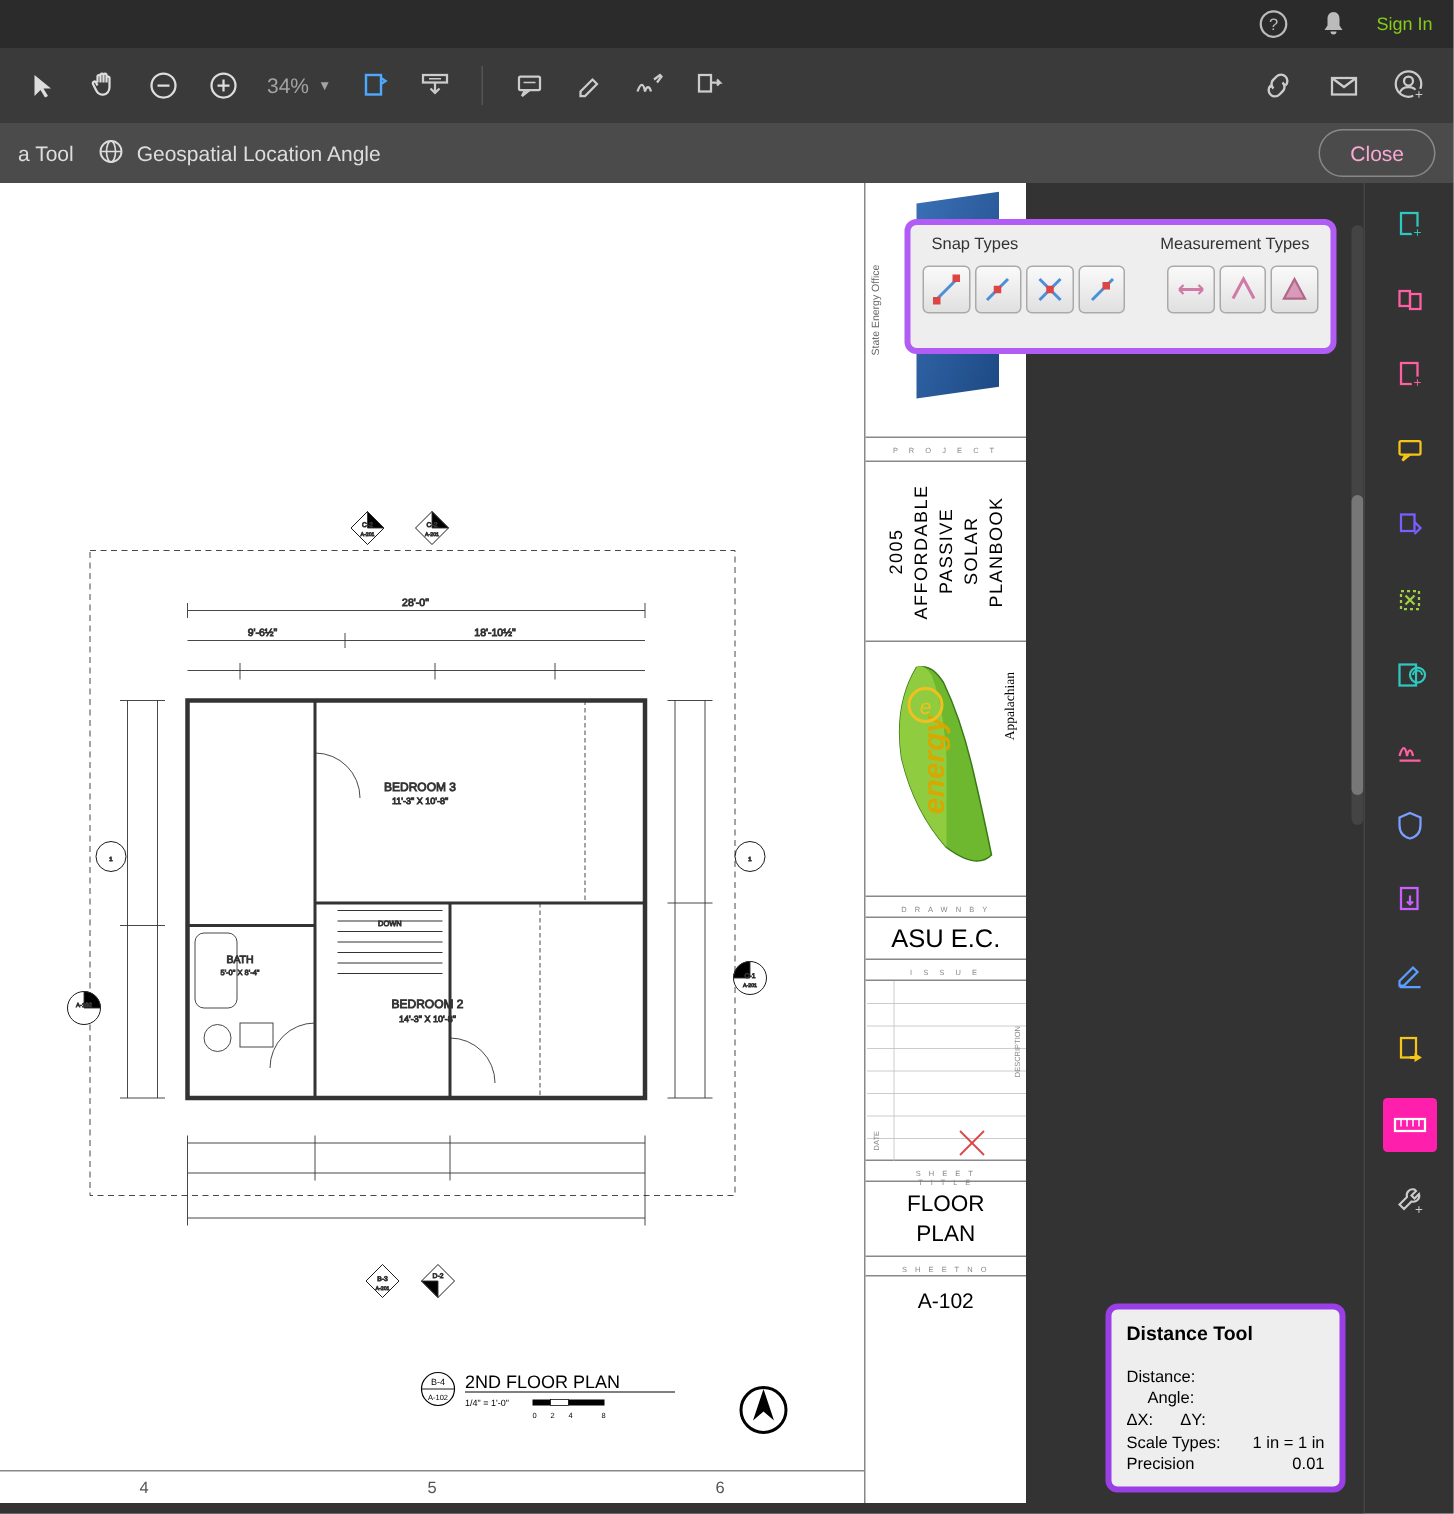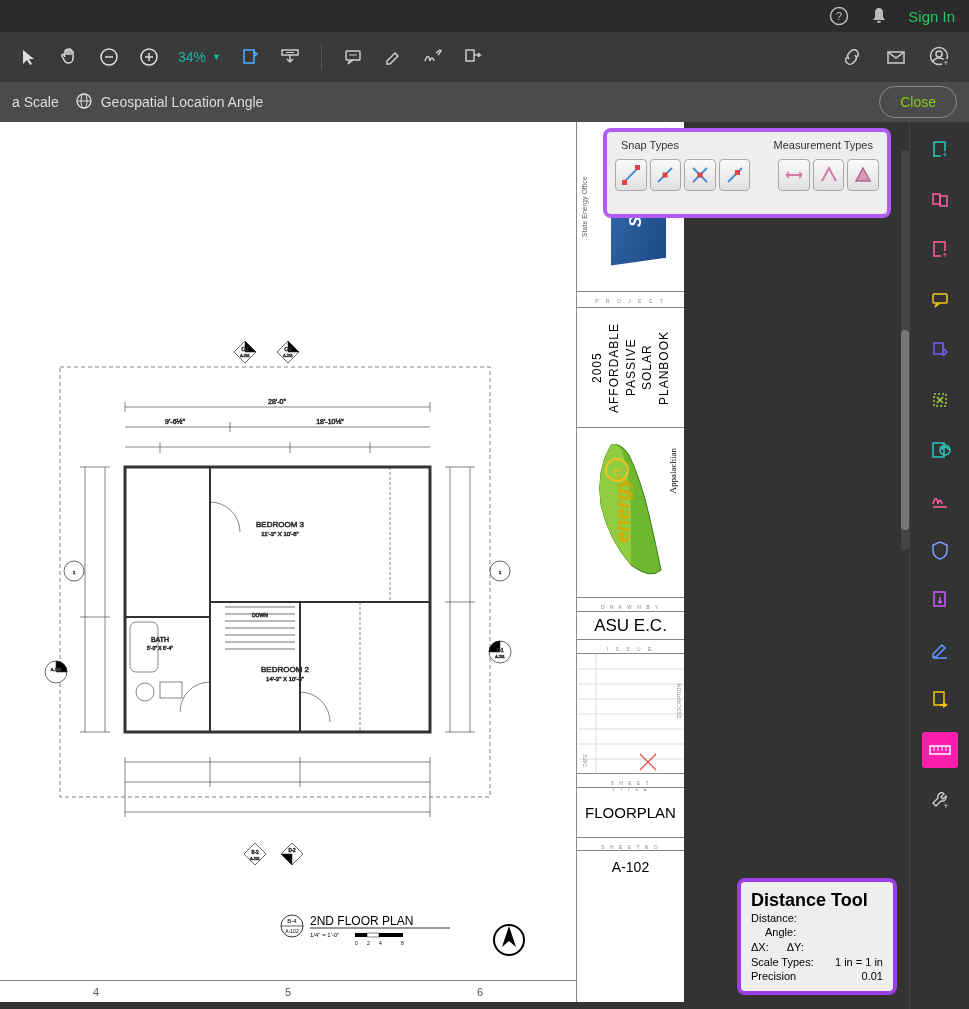--- a/index.html
+++ b/index.html
@@ -1,46 +1,46 @@
 <!DOCTYPE html>
 <html><head>
 <meta charset="utf-8">
 <style>
 *{box-sizing:border-box;margin:0;padding:0;font-family:Arial,sans-serif}
 body{width:969px;height:1009px;background:#333;overflow:hidden;position:relative}
 .topbar{height:32px;background:#2b2b2b;display:flex;align-items:center;justify-content:flex-end;padding:0 14px;gap:18px}
 .topbar .icon{color:#bbb;cursor:pointer;width:22px;height:22px;display:flex;align-items:center;justify-content:center}
-.signin{color:#22c55e;font-size:15px;cursor:pointer}
+.signin{color:#84cc16;font-size:12px;cursor:pointer}
 .toolbar{height:50px;background:#3a3a3a;display:flex;align-items:center;padding:0 12px;gap:6px}
 .tbtn{width:34px;height:34px;display:flex;align-items:center;justify-content:center;cursor:pointer;color:#ccc;border-radius:3px}
-.zoom{color:#14b8a6;font-size:14px;padding:0 6px;display:flex;align-items:center;gap:6px;cursor:pointer}
+.zoom{color:#a3a3a3;font-size:14px;padding:0 6px;display:flex;align-items:center;gap:6px;cursor:pointer}
 .sep{width:1px;height:26px;background:#555;margin:0 8px}
 .toolbar-right{margin-left:auto;display:flex;gap:10px}
 .subtool{height:40px;background:#4b4b4b;display:flex;align-items:center;padding:0 12px;gap:16px}
 .subtool-item{display:flex;align-items:center;gap:8px;color:#ddd;font-size:14px;cursor:pointer}
-.close-btn{margin-left:auto;color:#84cc16;font-size:14px;padding:7px 20px;border:1.5px solid #888;border-radius:18px;cursor:pointer;background:transparent}
+.close-btn{margin-left:auto;color:#f9a8d4;font-size:14px;padding:7px 20px;border:1.5px solid #888;border-radius:18px;cursor:pointer;background:transparent}
 .content{position:absolute;top:122px;left:0;right:60px;bottom:0;background:#222;display:flex}
 .doc-area{flex:1;position:relative;background:#333;overflow:hidden}
 .page{position:absolute;top:0;left:0;width:684px;height:880px;background:#fff}
 .blueprint{position:absolute;left:0;top:0;width:576px;height:100%;background:#fff}
 .titleblock{position:absolute;right:0;top:0;width:108px;height:100%;border-left:1px solid #888}
 .tb-section{border-bottom:1px solid #888;padding:6px 4px;text-align:center;font-size:9px}
 .vtext{writing-mode:vertical-rl;transform:rotate(180deg);height:100%;margin:0 auto}
 .sidebar{position:absolute;right:0;top:122px;width:60px;height:calc(100% - 122px);background:#333;border-left:1px solid #444;display:flex;flex-direction:column;align-items:center;padding-top:10px;gap:14px}
 .sbtn{width:36px;height:36px;display:flex;align-items:center;justify-content:center;cursor:pointer;border-radius:3px}
 .sbtn.active{background:#ff1fad}
 .scrolltrack{position:absolute;right:60px;top:150px;width:8px;height:400px;background:#444;border-radius:4px}
 .scrollthumb{width:8px;height:200px;background:#777;border-radius:4px;margin-top:180px}
-.snap-panel{position:absolute;top:128px;left:603px;width:288px;height:90px;background:#eee;border:4px solid #b15df5;border-radius:8px;padding:5px 8px;z-index:10}
+.snap-panel{position:absolute;top:146px;left:603px;width:288px;height:90px;background:#eee;border:4px solid #b15df5;border-radius:8px;padding:5px 8px;z-index:10}
 .snap-panel .cols{display:flex;justify-content:space-between;font-size:11px;color:#333;padding:2px 6px}
 .snap-panel .btns{display:flex;gap:3px;padding-top:6px}
 .snapbtn{width:32px;height:32px;background:linear-gradient(#fafafa,#e0e0e0);border:1px solid #aaa;border-radius:4px;cursor:pointer;display:flex;align-items:center;justify-content:center}
 .snapgap{width:22px}
 .dist-panel{position:absolute;bottom:14px;right:72px;width:160px;background:#eee;border:4px solid #9a3fe6;border-radius:8px;padding:8px 10px;font-size:12px;z-index:10}
-.dist-panel .title{font-weight:bold;font-size:18px;margin-bottom:0}
+.dist-panel .title{font-weight:bold;font-size:13px;margin-bottom:15px}
 .dist-panel .row{display:flex;font-size:11px;padding:1px 0}
 .dist-panel .row .k{flex:0 0 auto}
 .dist-panel .deltas{display:flex;gap:18px;font-size:11px;padding:2px 0}
 .floorplan-svg{position:absolute;top:150px;left:30px;width:520px;height:700px}
 .ruler-bottom{position:absolute;bottom:0;left:0;width:576px;height:22px;border-top:1px solid #888;display:flex;justify-content:space-around;align-items:center;font-size:11px;color:#555}
 .plan-title{position:absolute;bottom:50px;left:280px;font-size:14px;text-align:center}
 .north{position:absolute;bottom:45px;right:50px;width:34px;height:34px}
 </style>
 </head>
 <body>
@@ -146,21 +146,21 @@
           <path d="M4 16c1-3 4-4 6-4s5 1 6 4" fill="none" stroke="#ccc" stroke-width="1.5"></path>
           <circle cx="17" cy="17" r="4" fill="#3a3a3a"></circle>
           <text x="17" y="20" fill="#ccc" font-size="9" text-anchor="middle">+</text>
         </svg>
       </div>
   </div>
 </div>
 
 <div class="subtool">
   <div class="subtool-item">
-      <span>a Scale</span>
+      <span>a Tool</span>
     </div>
   <div class="subtool-item">
     <span><svg width="18" height="18" viewBox="0 0 18 18">
           <circle cx="9" cy="9" r="7" fill="none" stroke="#ddd" stroke-width="1.3"></circle>
           <ellipse cx="9" cy="9" rx="3" ry="7" fill="none" stroke="#ddd" stroke-width="1.1"></ellipse>
           <line x1="2" y1="9" x2="16" y2="9" stroke="#ddd"></line>
         </svg></span>
     <span>Geospatial Location Angle</span>
   </div>
   <button class="close-btn">Close</button>
@@ -376,21 +376,21 @@
             <g stroke="#d44" stroke-width="1.2">
                 <line x1="62" y1="100" x2="78" y2="116"></line>
                 <line x1="78" y1="100" x2="62" y2="116"></line>
               </g>
           </svg>
           <div style="position:absolute;right:2px;top:30px;writing-mode:vertical-rl;transform:rotate(180deg);font-size:5px;color:#888">DESCRIPTION</div>
           <div style="position:absolute;left:5px;bottom:6px;writing-mode:vertical-rl;transform:rotate(180deg);font-size:5px;color:#888">DATE</div>
         </div>
         <div class="tb-section" style="height:14px;font-size:5px;letter-spacing:2px;color:#888;white-space:pre">S H E E T
 T I T L E</div>
-        <div class="tb-section" style="height:50px;font-size:15px;display:flex;flex-direction:row;align-items:center;justify-content:center;line-height:1.3">
+        <div class="tb-section" style="height:50px;font-size:15px;display:flex;flex-direction:column;align-items:center;justify-content:center;line-height:1.3">
           <span>FLOOR</span>
           <span>PLAN</span>
         </div>
         <div class="tb-section" style="height:12px;font-size:5px;letter-spacing:2px;color:#888">S H E E T  N O</div>
         <div class="tb-section" style="height:32px;font-size:14px;display:flex;align-items:center;justify-content:center;border-bottom:none">A-102</div>
       </div>
 
     </div>
   </div>
 </div>

